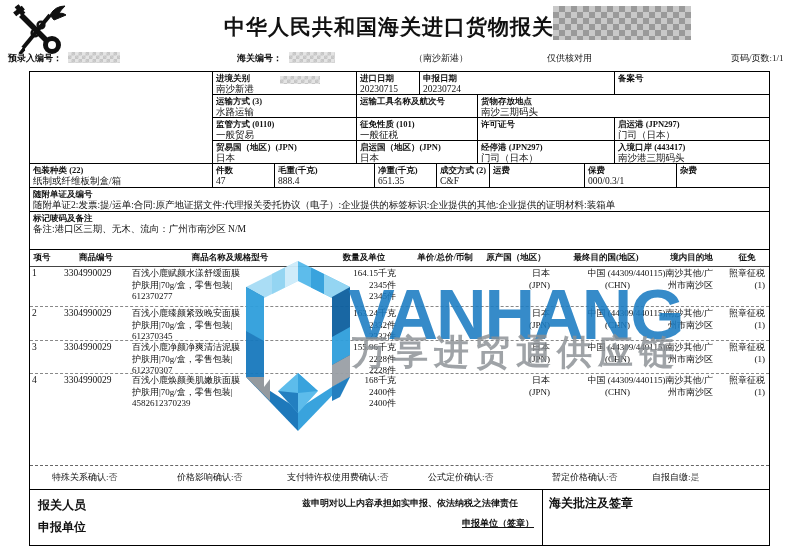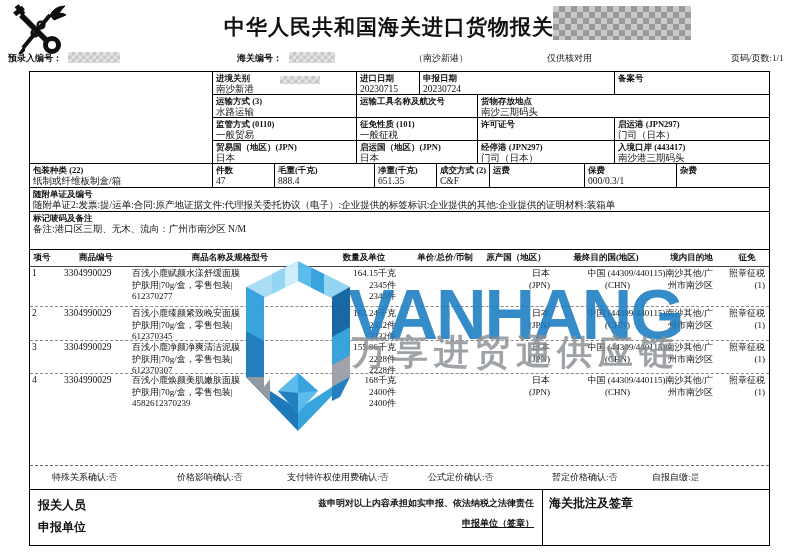--- a/index.html
+++ b/index.html
@@ -61,21 +61,21 @@
   .confirm-row{display:flex;height:24px;align-items:center;border-bottom:1px solid #000;
                box-sizing:border-box;padding-left:22px;font-size:9px;}
   .citem{white-space:nowrap;}
   .citem .cv{color:#555;}
   .cw1{width:125px;} .cw2{width:110px;} .cw3{width:141px;} .cw4{width:124px;} .cw5{width:100px;}
   
   .footer{display:flex;height:55px;box-sizing:border-box;}
   .f-left{flex:1;position:relative;border-right:1px solid #000;box-sizing:border-box;}
   .f-right{width:226px;box-sizing:border-box;padding:5px 6px;}
   .f-lbl{font-size:12px;font-weight:bold;}
-  .decl1{position:absolute;top:7px;right:8px;font-size:9px;font-weight:bold;white-space:nowrap;}
+  .decl1{position:absolute;top:7px;right:24px;font-size:9px;font-weight:bold;white-space:nowrap;}
   .decl2{position:absolute;top:27px;right:8px;font-size:9px;font-weight:bold;text-decoration:underline;}
   .fp1{position:absolute;left:8px;top:7px;} .fp2{position:absolute;left:8px;top:29px;}
   
   .watermark{position:absolute;left:0;top:0;width:780px;height:559px;pointer-events:none;z-index:5;}
   .wm-cube{position:absolute;left:243px;top:261px;width:110px;height:172px;opacity:.95;}
   .wm-brand{position:absolute;left:348px;top:280px;font-family:"Liberation Sans","DejaVu Sans",sans-serif;
             font-size:70px;font-weight:bold;letter-spacing:-2px;color:#1b7cc2;opacity:.88;line-height:1;}
   .wm-slogan{position:absolute;left:352px;top:334px;font-family:"Liberation Sans","DejaVu Sans",sans-serif;
              font-size:35px;font-weight:bold;letter-spacing:6px;color:#8b9094;opacity:.82;line-height:1;}
   .redact-entry{position:absolute;left:280px;top:76px;width:40px;height:8px;z-index:2;}

